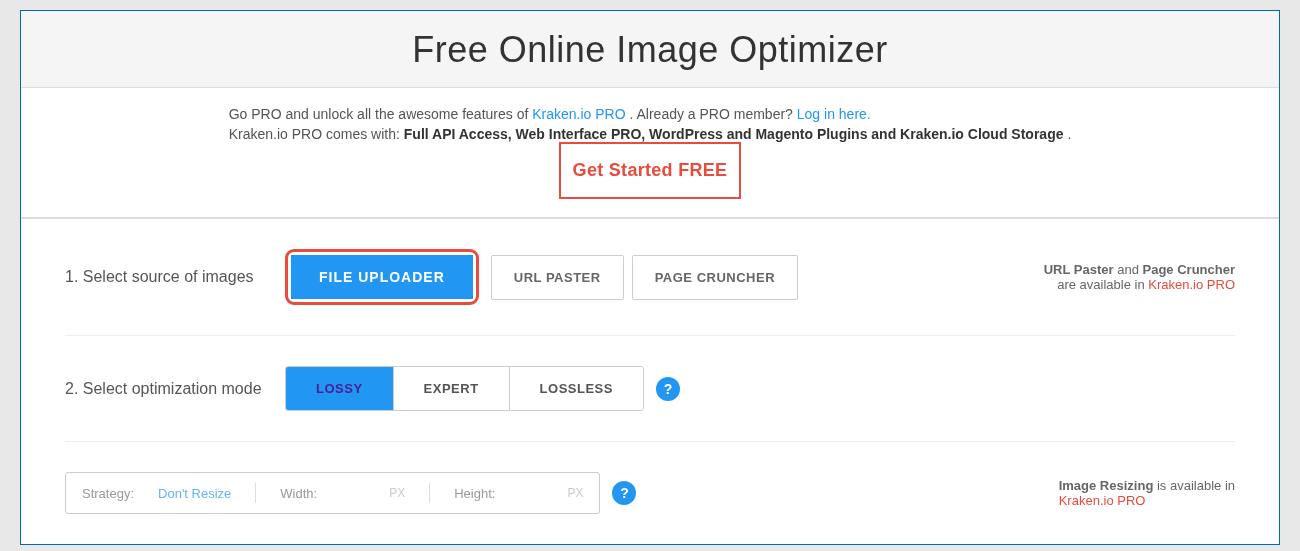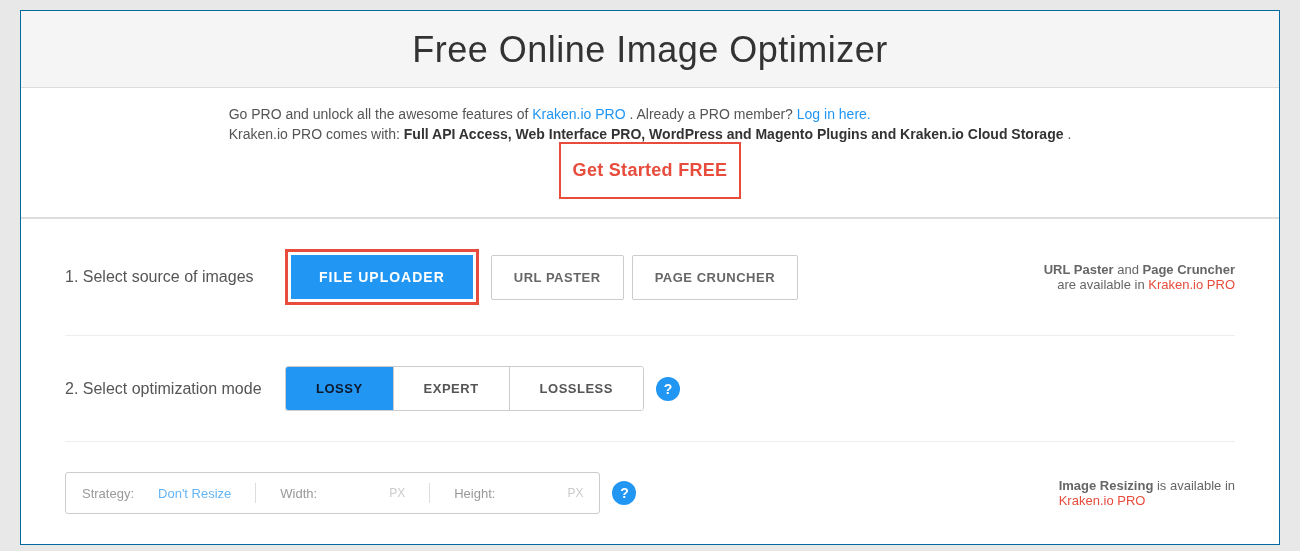--- a/index.html
+++ b/index.html
@@ -95,21 +95,21 @@
     }
     .section-controls {
       flex: 1;
       display: flex;
       align-items: center;
     }
     
     .file-uploader-wrapper {
       border: 3px solid #e74c3c;
       padding: 3px;
-      border-radius: 0;
+      border-radius: 9px;
       margin-right: 4px;
     }
     .file-uploader-btn {
       padding: 14px 28px;
       font-size: 14px;
       font-weight: 700;
       letter-spacing: 1px;
       cursor: pointer;
       border: none;
       background: #2196F3;
@@ -159,21 +159,21 @@
       letter-spacing: 0.5px;
       cursor: pointer;
       border: none;
       background: #fff;
       color: #555;
       border-right: 1px solid #ccc;
     }
     .opt-tab:last-child { border-right: none; }
     .opt-tab.active {
       background: #2196F3;
-      color: #0f172a;
+      color: #4c1d95;
     }
     .help-icon {
       width: 24px;
       height: 24px;
       border-radius: 50%;
       background: #2196F3;
       color: #fff;
       display: flex;
       align-items: center;
       justify-content: center;

